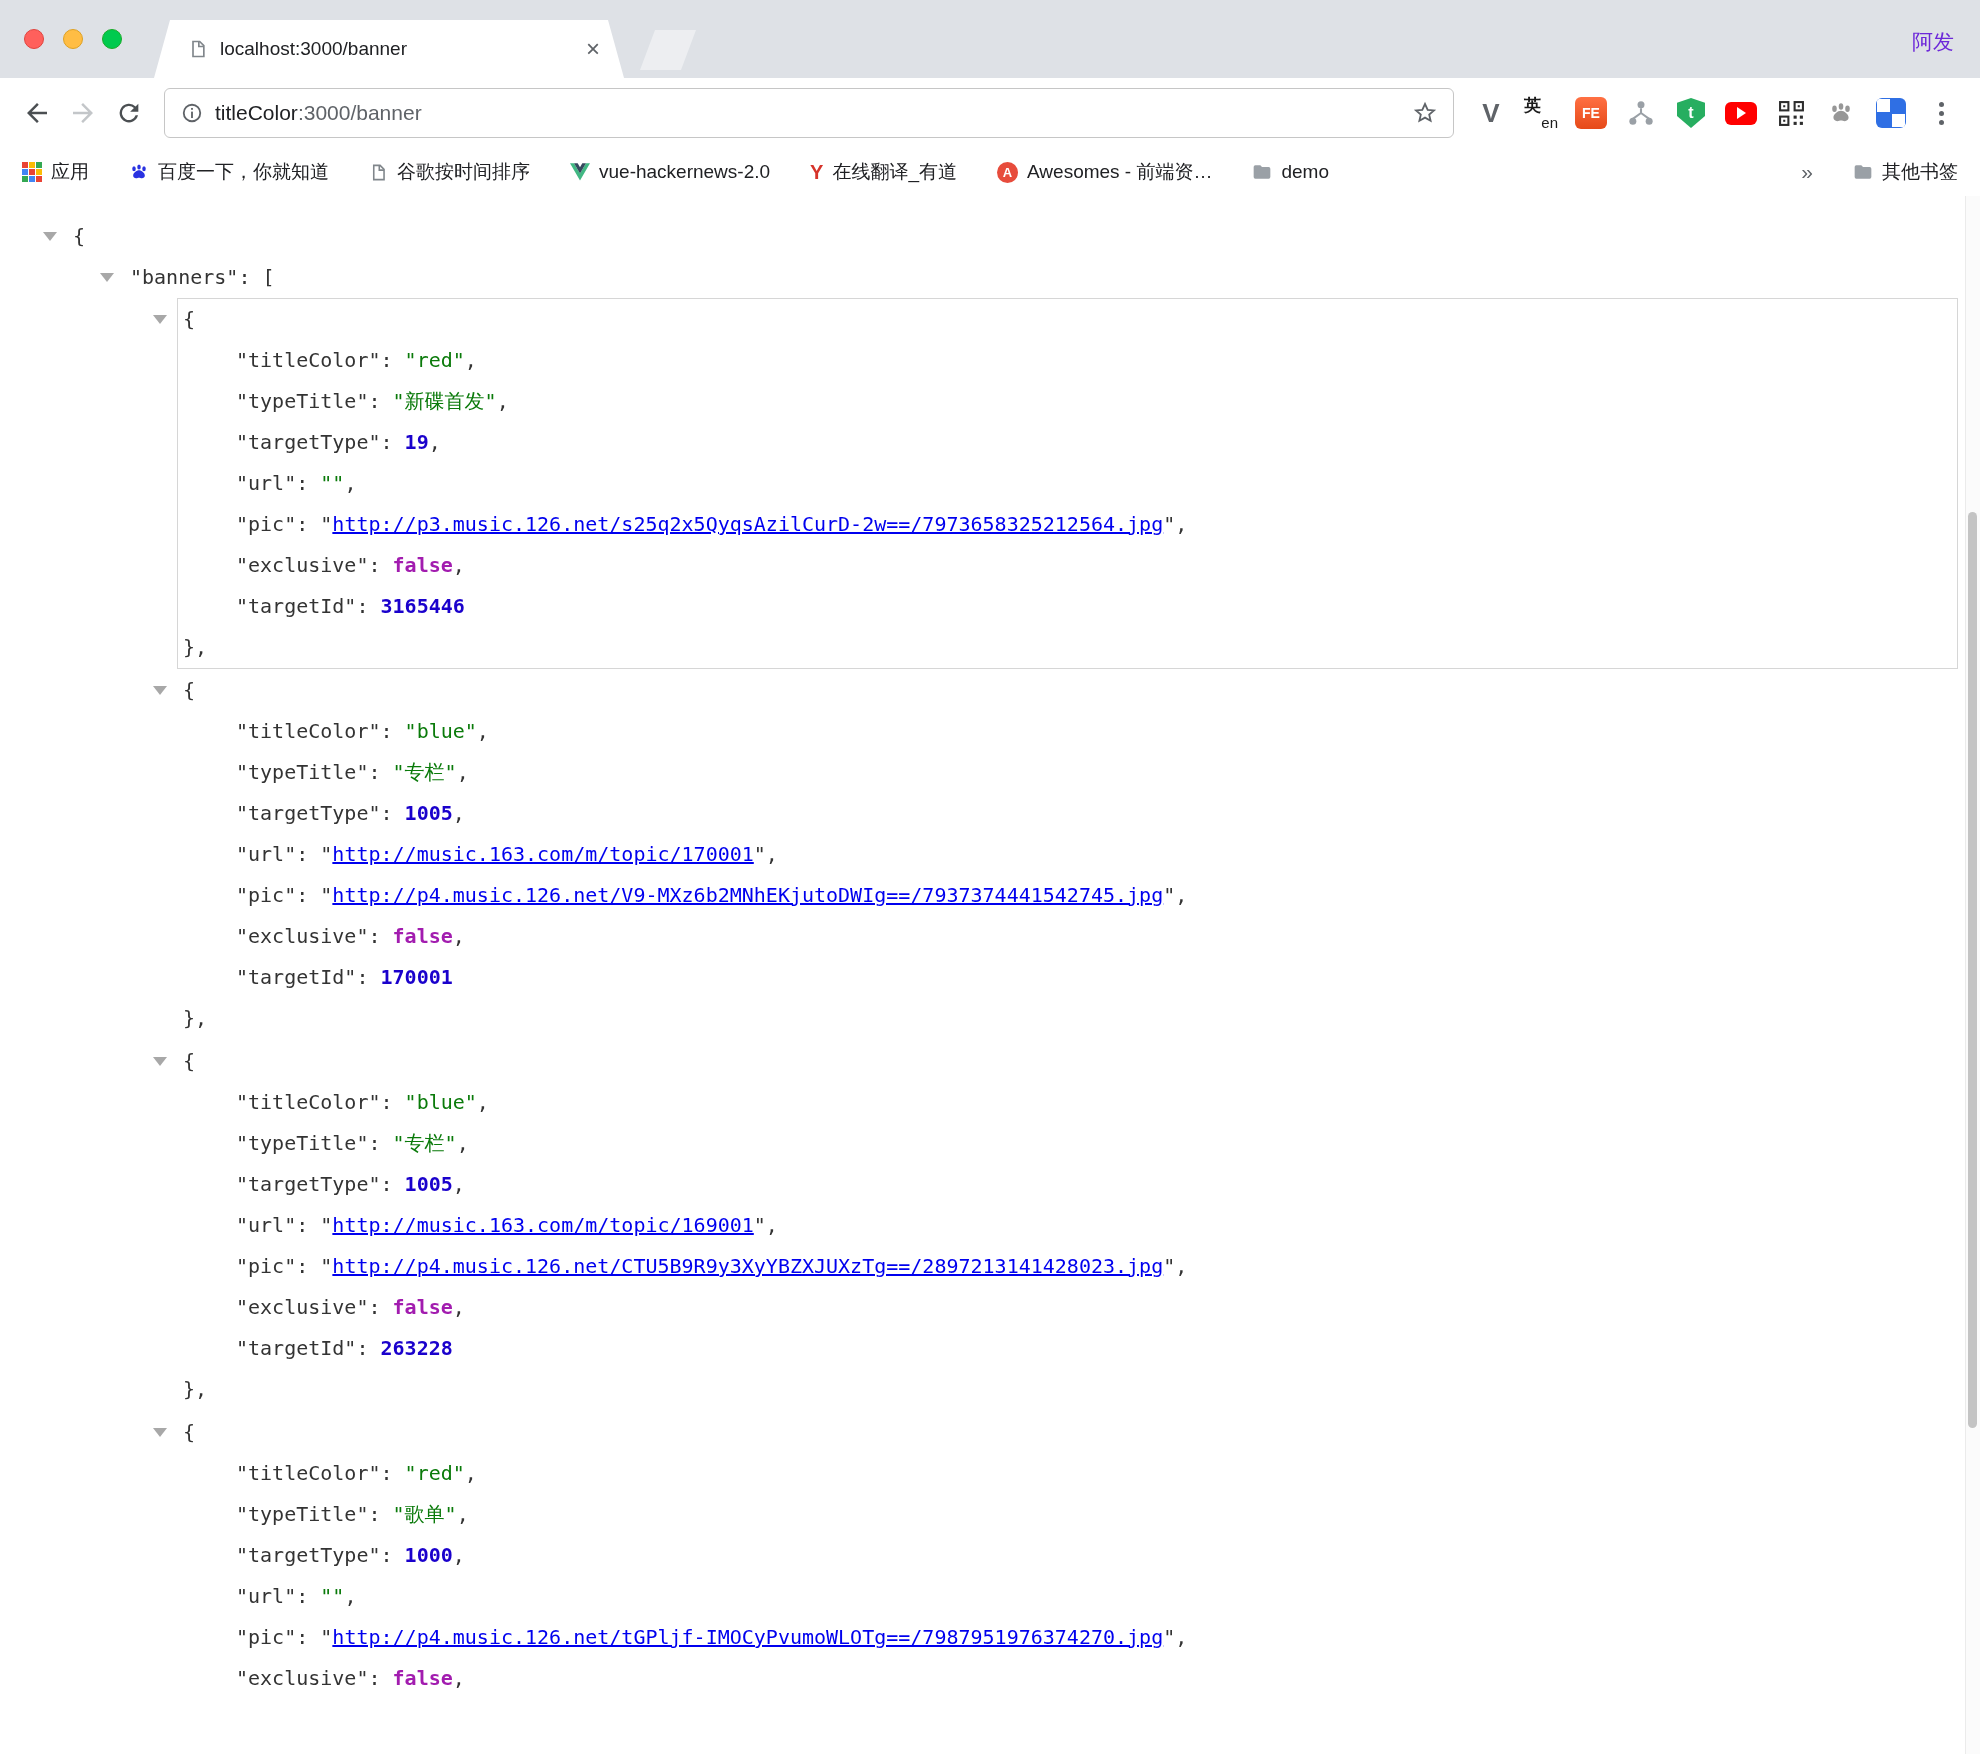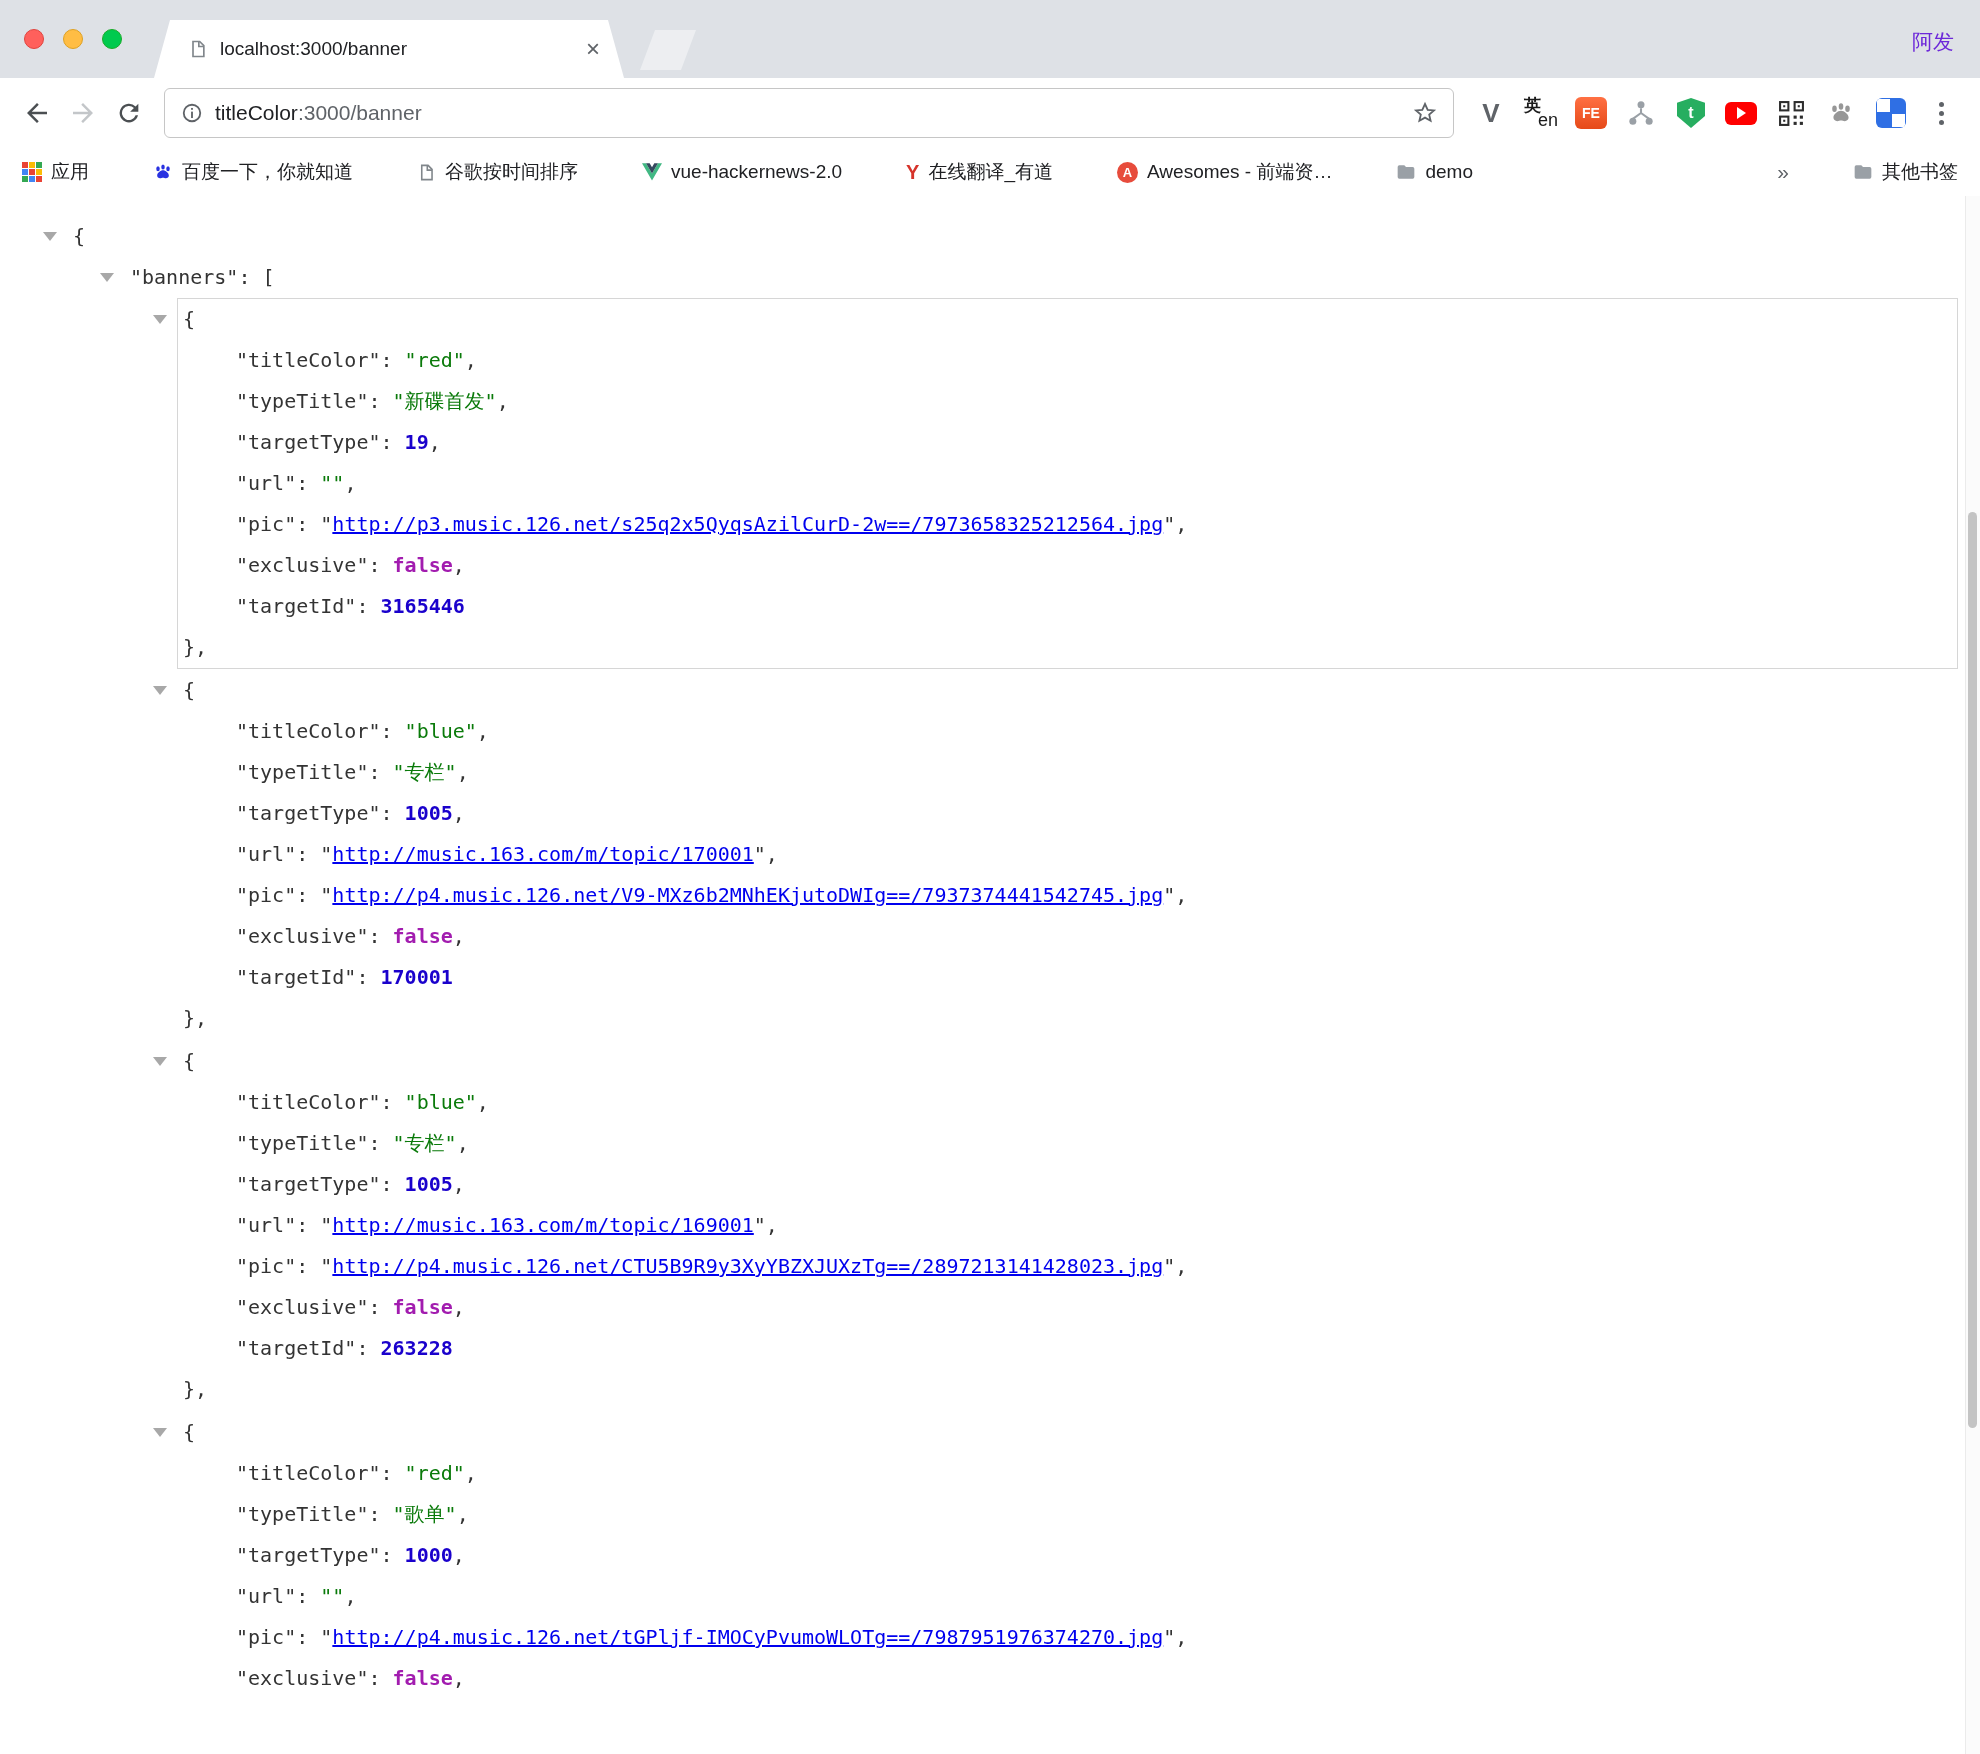--- a/index.html
+++ b/index.html
@@ -29,36 +29,36 @@
   .navbtn { width:46px; height:46px; display:flex; align-items:center; justify-content:center; flex:0 0 auto; }
   .omnibox { flex:1; height:50px; border:1px solid #c6c6c6; border-radius:6px; background:#fff;
              display:flex; align-items:center; padding:0 16px; gap:12px; margin:0 12px; min-width:0; }
   .url { font-size:21px; white-space:nowrap; overflow:hidden; flex:1; }
   .url .host { color:#202124; }
   .url .rest { color:#5f6368; }
   .ext { width:50px; height:46px; display:flex; align-items:center; justify-content:center; flex:0 0 auto; }
   .vimium { font-size:26px; font-weight:bold; color:#5f6368; }
   .tr-box { position:relative; width:34px; height:34px; }
   .tr-top { position:absolute; left:0; top:-2px; font-style:normal; font-weight:bold; font-size:17px; color:#1b1b1b; }
-  .tr-en  { position:absolute; right:0; bottom:-1px; font-style:normal; font-size:18px; color:#1b1b1b; }
+  .tr-en  { position:absolute; right:0; bottom:-1px; font-style:normal; font-size:15px; color:#1b1b1b; }
   .fe { width:32px; height:32px; border-radius:6px; background:linear-gradient(#ff7043,#e64a19);
         color:#fff; font-weight:bold; font-size:14px; display:flex; align-items:center; justify-content:center; }
   .shield { width:28px; height:30px; background:#27ae60; color:#fff; font-weight:bold; font-size:16px;
             display:flex; align-items:center; justify-content:center;
             clip-path:polygon(50% 0%,100% 16%,100% 60%,50% 100%,0% 60%,0% 16%); }
   .yt { width:32px; height:23px; border-radius:6px; background:#ff0000; display:flex; align-items:center; justify-content:center; }
   .yt i { width:0; height:0; border-left:9px solid #fff; border-top:6px solid transparent; border-bottom:6px solid transparent; }
   .bluegrid { width:30px; height:30px; border-radius:6px; background:#2f6fe4; position:relative; overflow:hidden; }
   .bluegrid i { position:absolute; width:13px; height:13px; background:#fff; }
   .bluegrid i.a { left:1px; top:1px; } .bluegrid i.b { right:1px; bottom:1px; }
   .kebab { display:flex; flex-direction:column; gap:4px; }
   .kebab i { width:5px; height:5px; border-radius:50%; background:#5f6368; }
 
   
-  .bookmarks { height:48px; background:#fff; display:flex; align-items:center; padding:0 22px; gap:64px;
+  .bookmarks { height:48px; background:#fff; display:flex; align-items:center; padding:0 22px; gap:40px;
                font-size:19px; color:#202124; }
   .bm { display:flex; align-items:center; gap:9px; white-space:nowrap; }
   .grid3 { display:grid; grid-template-columns:repeat(3,6px); grid-template-rows:repeat(3,6px); gap:1px; }
   .grid3 i { width:6px; height:6px; }
   .ydao { font-size:20px; font-weight:800; color:#d6332a; font-style:normal; }
   .acirc { width:21px; height:21px; border-radius:50%; background:#e74c3c; color:#fff; font-size:13px; font-weight:bold;
            display:flex; align-items:center; justify-content:center; font-style:normal; }
   .bm-overflow { margin-left:auto; color:#5f6368; font-size:21px; }
 
   

